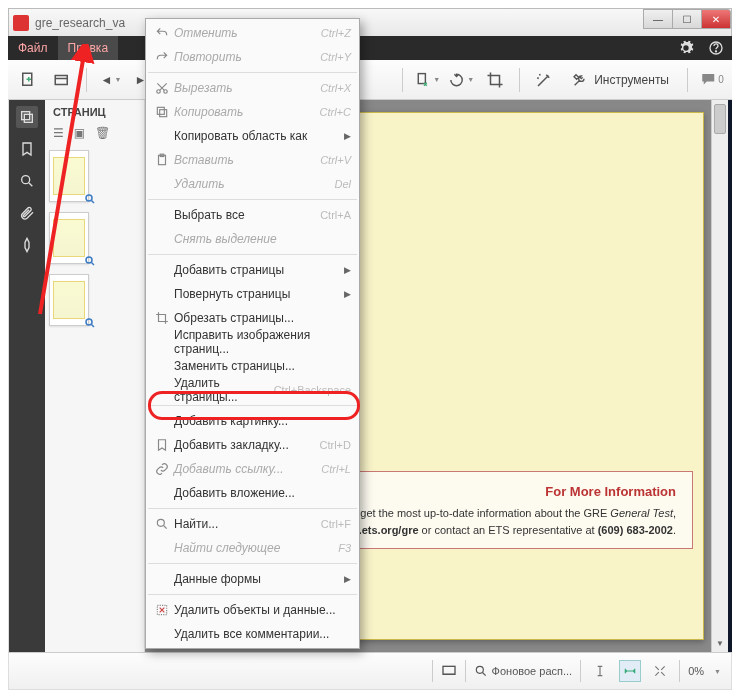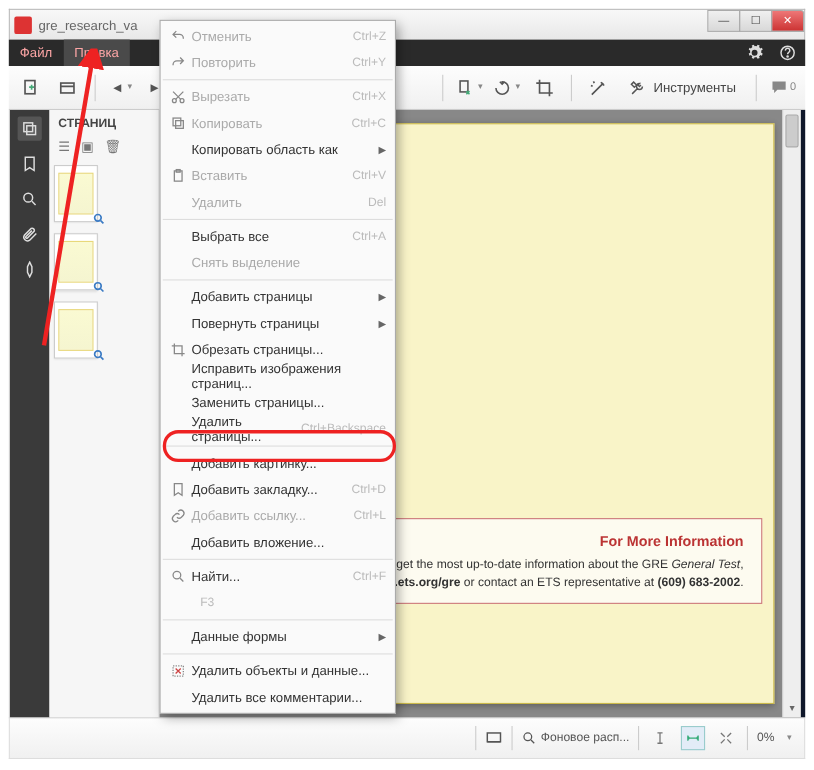--- a/index.html
+++ b/index.html
@@ -55,21 +55,21 @@
 .statusbar { height: 38px; background: linear-gradient(#fdfdfd,#f0f0f0); border-top: 1px solid #ccc; display: flex; align-items: center; padding: 0 10px; gap: 8px; margin: 0 8px 8px; border: 1px solid #ddd; border-top: 1px solid #ccc; }
 .sb-sep { width: 1px; height: 22px; background: #ccc; }
 .sb-item { display: flex; align-items: center; gap: 4px; color: #555; font-size: 11px; }
 .sb-spacer { flex: 1; }
 .fit-btn { width: 22px; height: 22px; display:flex; align-items:center; justify-content:center; border:1px solid transparent; }
 .fit-btn.active { background: #e2ecf7; border-color: #9cc; }
 
 
 .dropdown { position: absolute; left: 145px; top: 18px; width: 215px; background: #fafafa; border: 1px solid #aaa; box-shadow: 3px 4px 10px rgba(0,0,0,.35); z-index: 100; padding: 2px 0; }
 .dd-row { display: flex; align-items: center; height: 24px; padding: 0 8px 0 4px; color: #333; cursor: default; position: relative; }
-.dd-row.disabled { color: #aaa; }
+.dd-row.disabled { color: #aaa; font-style: italic; }
 .dd-icon-col { width: 24px; display: flex; align-items: center; justify-content: center; color: #888; }
 .dd-label { flex: 1; font-size: 12px; }
 .dd-shortcut { font-size: 11px; color: #bbb; margin-left: 8px; }
 .dd-sub { font-size: 9px; color: #666; margin-left: 6px; }
 .dd-sep { height: 1px; background: #ddd; margin: 3px 2px; }
 
 .annot-highlight { position: absolute; border: 3px solid #e22; border-radius: 14px; z-index: 200; pointer-events: none; }
 .annot-arrow { position: absolute; z-index: 199; pointer-events: none; }
 
 svg { display: block; }
@@ -423,20 +423,21 @@
         <svg width="14" height="14" viewBox="0 0 24 24" fill="none" stroke="currentColor" stroke-width="2">
           <circle cx="10" cy="10" r="6"></circle>
           <path d="M20 20l-5-5"></path>
         </svg>
       </div>
       <div class="dd-label">Найти...</div>
       <div class="dd-shortcut">Ctrl+F</div>
     </div>
     <div class="dd-row disabled">
       <div class="dd-icon-col"></div>
+      <div class="dd-label">Найти следующее</div>
       <div class="dd-shortcut">F3</div>
     </div>
     <div class="dd-sep"></div>
     <div class="dd-row">
       <div class="dd-icon-col"></div>
       <div class="dd-label">Данные формы</div>
       <div class="dd-sub">▶</div>
     </div>
     <div class="dd-sep"></div>
     <div class="dd-row">

